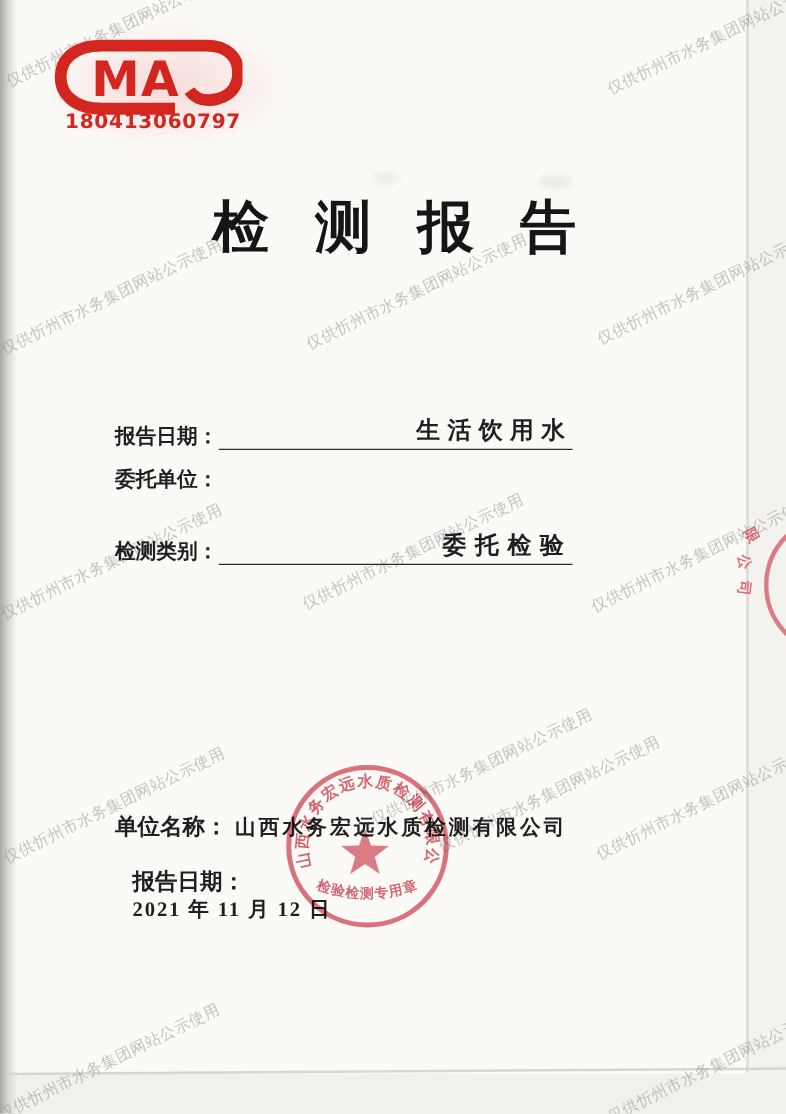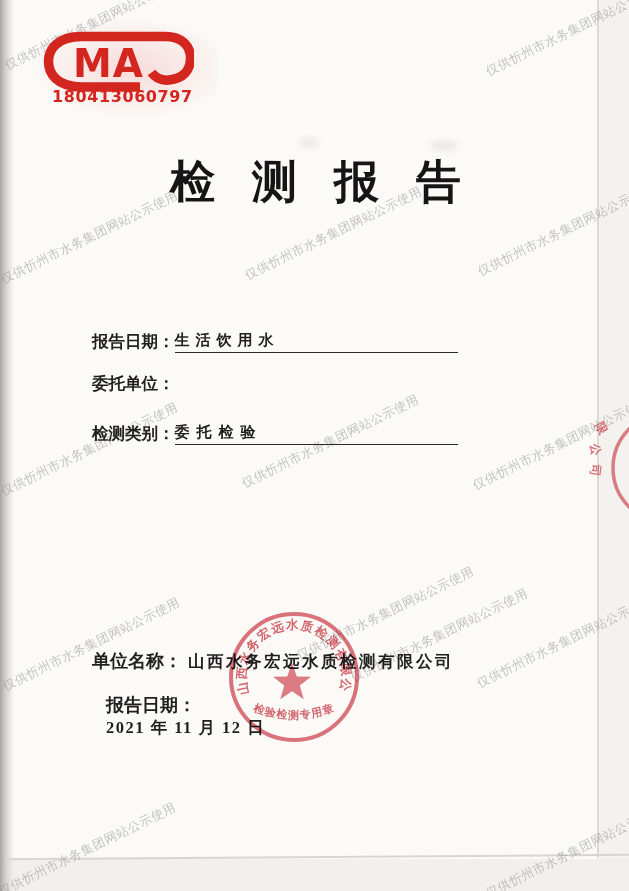--- a/index.html
+++ b/index.html
@@ -42,21 +42,21 @@
   
   .title{
     position:absolute;left:170px;top:152px;
     font-family:"Liberation Sans","DejaVu Sans",sans-serif;
     font-size:45px;font-weight:700;letter-spacing:37px;white-space:nowrap;color:#151515;
   }
   
   .field-row{position:absolute;left:92px;width:366px;display:flex;align-items:flex-end;}
   .field-label{font-size:16.5px;font-weight:700;white-space:nowrap;flex:0 0 74px;}
   .field-value{
-    flex:1 1 auto;text-align:left;font-size:15px;font-weight:700;
+    flex:1 1 auto;text-align:right;font-size:19px;font-weight:700;
     border-bottom:1.6px solid #2c2c2c;padding-bottom:2px;white-space:nowrap;
   }
   .ls6{letter-spacing:6px;} .ls1{letter-spacing:1px;} .ls7{letter-spacing:7px;}
   
   .footer-row{position:absolute;left:92px;display:flex;align-items:baseline;white-space:nowrap;}
   .footer-label{font-size:18px;font-weight:700;}
   .footer-value{font-size:16.5px;font-weight:700;letter-spacing:2.5px;margin-left:6px;}
   .date-value{letter-spacing:1.5px;margin-left:14px;}
   
   .stamp{position:absolute;left:220px;top:604px;mix-blend-mode:multiply;opacity:.9;}

